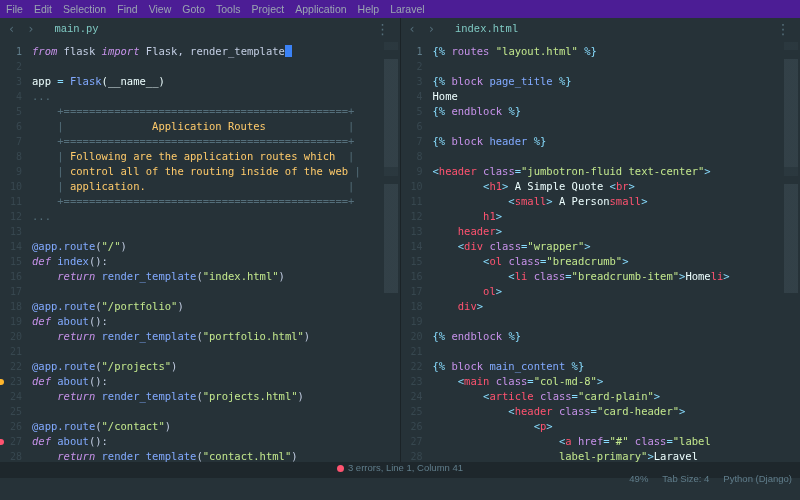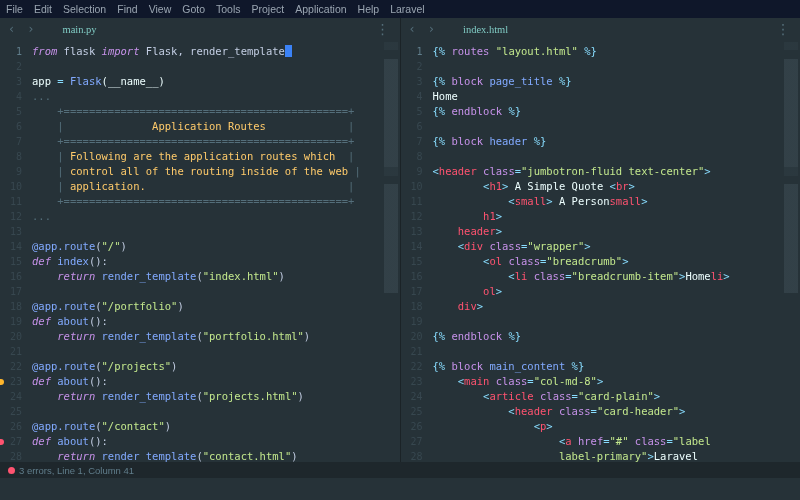--- a/index.html
+++ b/index.html
@@ -1,22 +1,22 @@
 <!DOCTYPE html>
 <html><head>
 <meta charset="utf-8">
 <style>
 * { margin:0; padding:0; box-sizing:border-box; }
 body { font-family: Menlo,Consolas,monospace; font-size:11px; background:#263238; color:#c3cee3; width:800px; height:500px; overflow:hidden; }
-.menubar { height:18px; background:#0f172a; color:#9aa5b1; display:flex; align-items:center; padding:0 6px; font-size:10.5px; gap:11px; font-family:-apple-system,sans-serif; }
+.menubar { height:18px; background:#4c1d95; color:#9aa5b1; display:flex; align-items:center; padding:0 6px; font-size:10.5px; gap:11px; font-family:-apple-system,sans-serif; }
 .menubar span { cursor:default; }
 .navrow { height:22px; background:#263238; display:flex; align-items:center; padding:0 4px; }
 .nav-l, .nav-r { display:flex; gap:4px; }
 .arrow { color:#546e7a; font-size:12px; padding:0 4px; cursor:default; }
-.tab { display:flex; align-items:center; padding:0 8px; color:#80cbc4; font-size:10.5px; height:22px; margin-left:16px; font-family:Liberation Serif, serif; }
+.tab { display:flex; align-items:center; padding:0 8px; color:#80cbc4; font-size:10.5px; height:22px; margin-left:8px; font-family:Liberation Mono, monospace; }
 .dots { margin-left:auto; color:#546e7a; font-size:14px; padding:0 6px; cursor:default; }
 .panes { display:flex; height:444px; }
 .pane { flex:1; display:flex; position:relative; border-right:1px solid #1b2327; overflow:hidden; }
 .pane:last-child { border-right:none; }
 .gutter { width:28px; text-align:right; color:#37474f; padding:4px 6px 0 0; line-height:15px; font-size:10px; position:relative; }
 .gutter .ln { position:relative; }
 .mk { position:absolute; left:-2px; top:50%; transform:translateY(-50%); width:6px; height:6px; border-radius:50%; }
 .mk-y { background:#ffb62c; }
 .mk-r { background:#ff5370; }
 .code { flex:1; padding:4px 0 0 4px; line-height:15px; white-space:pre; font-size:10.5px; overflow:hidden; }
@@ -25,21 +25,21 @@
 .fn { color:#82aaff; }
 .st { color:#c3e88d; }
 .op { color:#89ddff; }
 .cm { color:#546e7a; }
 .cmb { color:#ffcb6b; }
 .tg { color:#ff5370; }
 .at { color:#c792ea; }
 .tx { color:#eeffff; }
 .cursor { border-right:7px solid #3b82f6; }
 .ln1 { color:#607d8b; }
-.status { height:16px; background:#1e272c; color:#607d8b; display:flex; align-items:center; font-size:9.5px; padding:0 8px; font-family:-apple-system,sans-serif; }
+.status { height:16px; background:#1e272c; color:#607d8b; display:flex; align-items:center; font-size:9.5px; padding:0 8px; font-family:-apple-system,sans-serif;flex-direction:column; }
 .status .r { margin-left:auto; display:flex; gap:14px; }
 .err{ width:7px; height:7px; border-radius:50%; background:#ff5370; display:inline-block; margin-right:4px; vertical-align:middle; }
 </style>
 </head>
 <body>
 
 <div class="menubar">
     <span>File</span>
     <span>Edit</span>
     <span>Selection</span>
@@ -194,13 +194,18 @@
 <span class="op">                &lt;</span><span class="tg">p</span><span class="op">&gt;</span>
 <span class="op">                    &lt;</span><span class="tg">a </span><span class="at">href</span><span class="op">=</span><span class="st">"#"</span><span class="at"> class</span><span class="op">=</span><span class="st">"label</span>
 <span class="st">                    label-primary"</span><span class="op">&gt;</span><span class="tx">Laravel</span></span></span></span></span></span></span></div>
     <div class="mini" style="margin-top:24px"></div>
   </div>
 
 </div>
 
 <div class="status">
   <span><span class="err"></span><span>3 errors, Line 1, Column 41</span></span>
+  <div class="r">
+    <span>49%</span>
+    <span>Tab Size: 4</span>
+    <span>Python (Django)</span>
+  </div>
 </div>
 
 </body></html>

